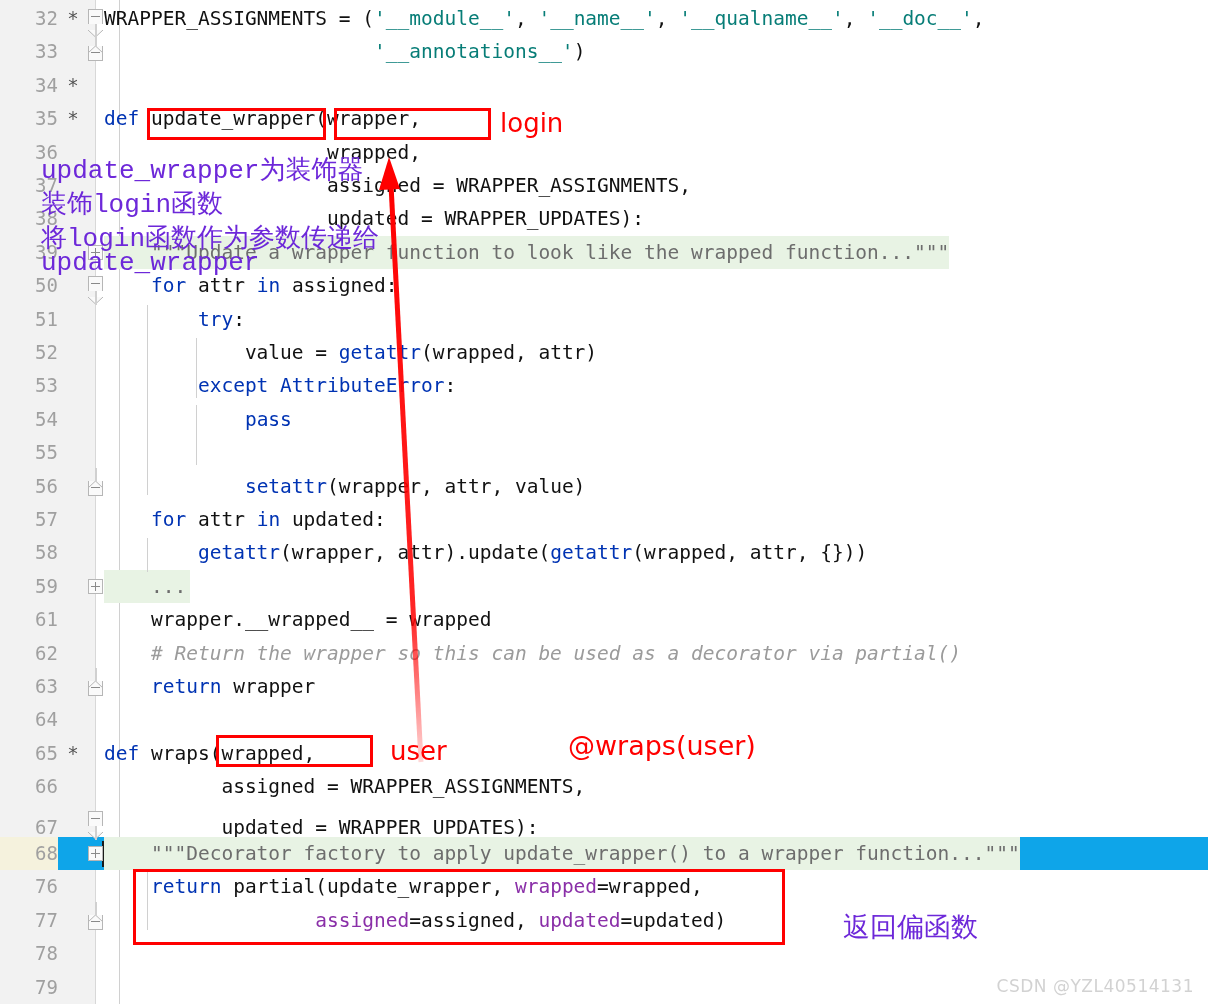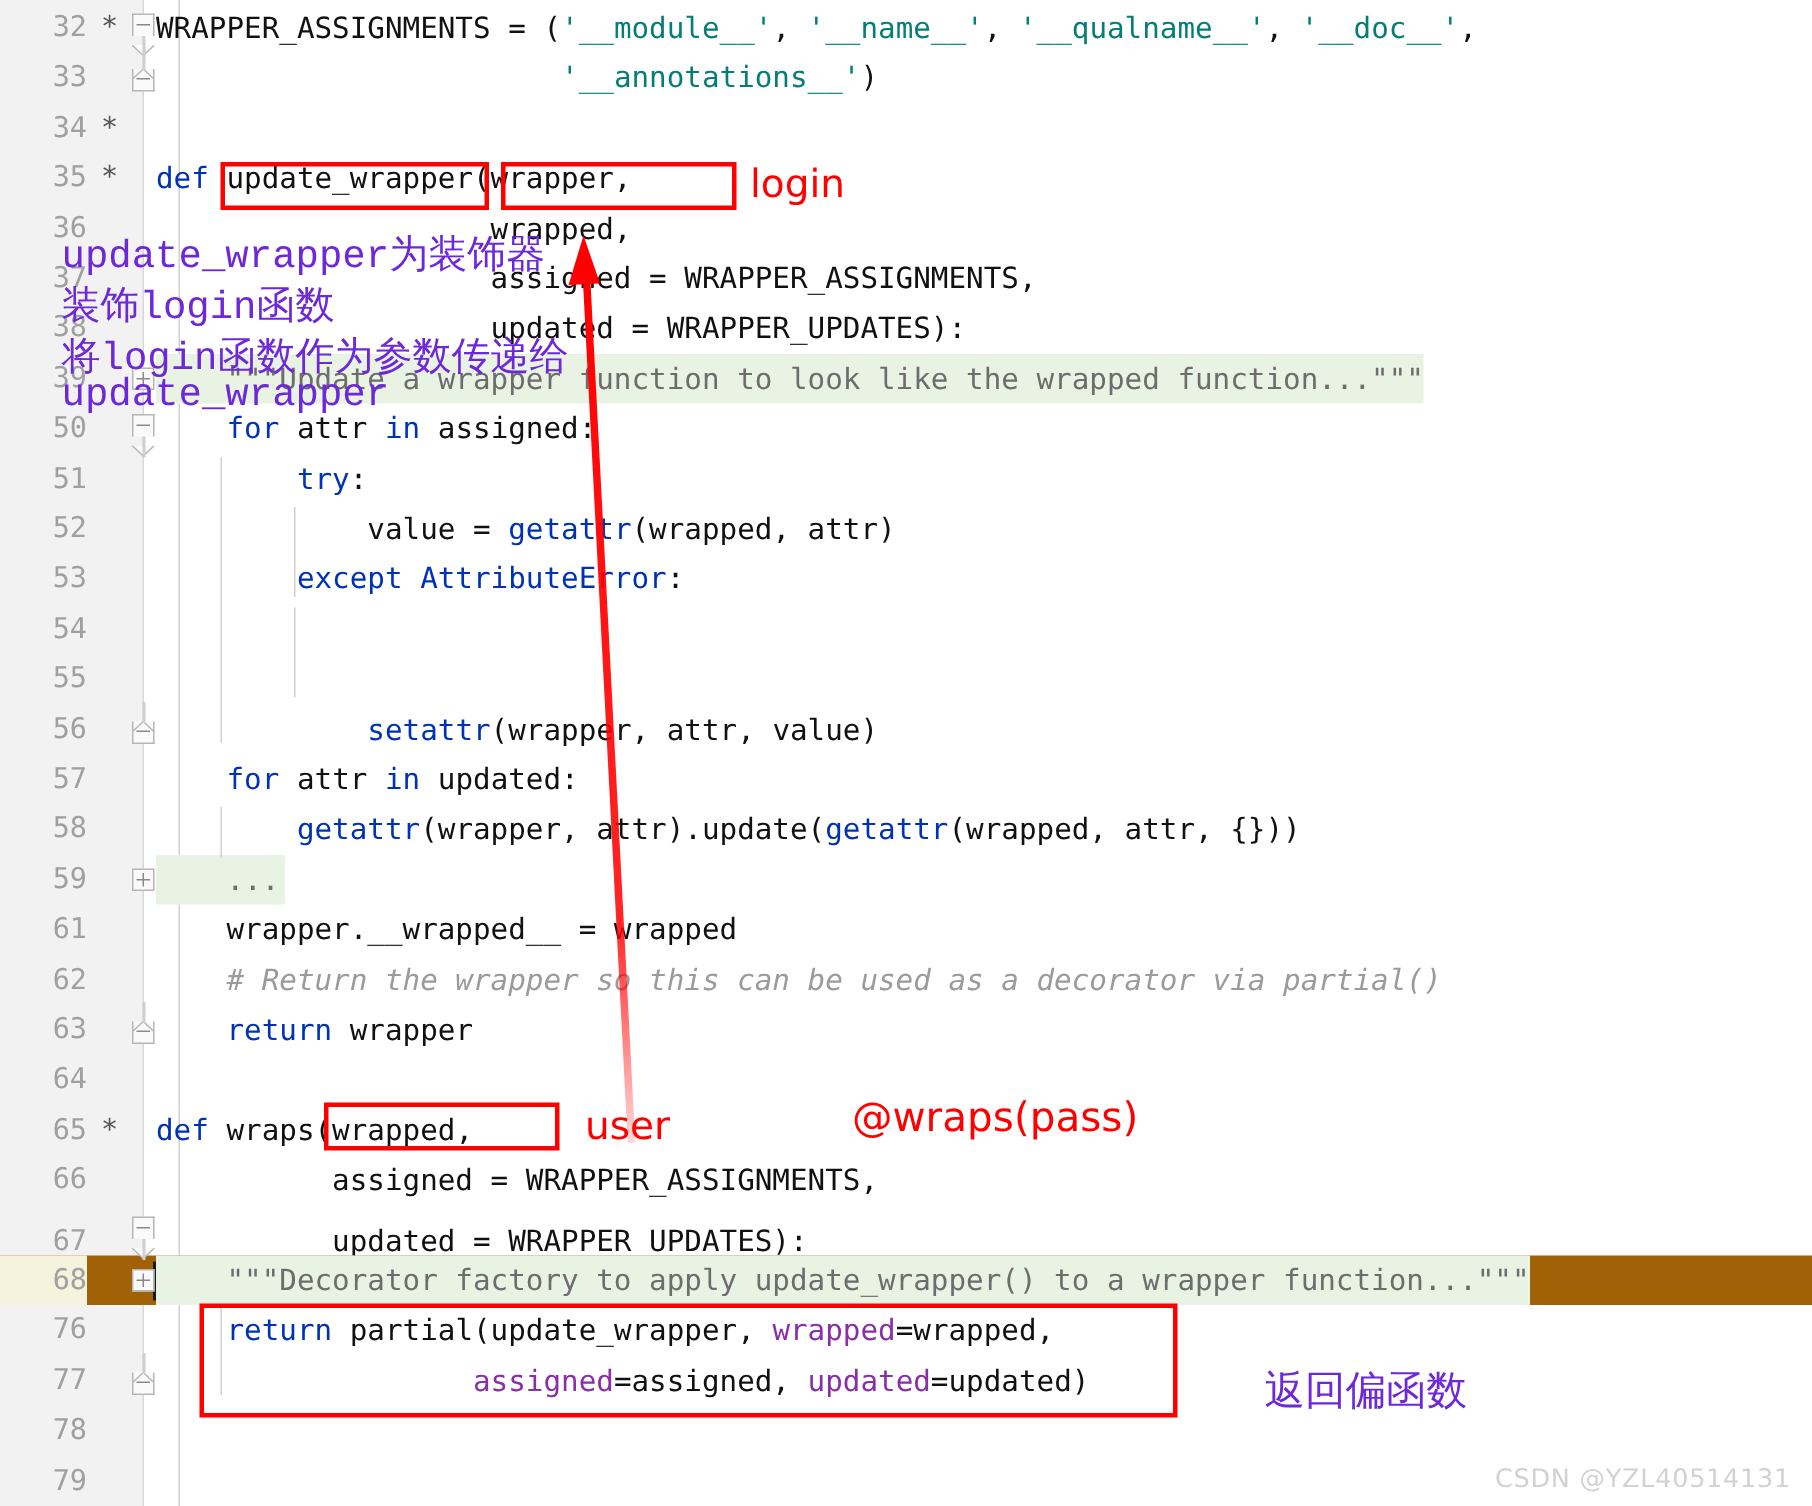--- a/index.html
+++ b/index.html
@@ -40,21 +40,21 @@
     position:absolute;left:66px;width:14px;text-align:center;
     color:#555;font-size:19px;line-height:33.4px;
   }
   .row .code{
     position:absolute;left:104px;top:0;height:33.4px;
     font-size:19.5px;line-height:33.4px;
     color:#111111;
     font-family:"DejaVu Sans Mono","Liberation Mono",monospace;
     letter-spacing:0px;
   }
-  .row.hl-yellow{background:#a16207;}
+  .row.hl-yellow{background:#0ea5e9;}
   .row.hl-yellow .ln{background:#f5f2dd;}
 
   
   .kw{color:#0033b3;}
   .str{color:#077d77;}
   .cmt{color:#9b9b9b;font-style:italic;}
   .doc{color:#6d6d6d;}
   .kwarg{color:#8a2fa8;}
   .plain{color:#111111;}
 
@@ -111,21 +111,21 @@
       <div class="row" style="top: 68.8px;"><span class="ln">34</span><span class="star">*</span></div>
       <div class="row" style="top: 102.2px;"><span class="ln">35</span><span class="star">*</span><span class="code"><span class="kw">def </span><span class="plain">update_wrapper(wrapper,</span></span></div>
       <div class="row" style="top: 135.6px;"><span class="ln">36</span><span class="code"><span class="plain">                   wrapped,</span></span></div>
       <div class="row" style="top: 169px;"><span class="ln">37</span><span class="code"><span class="plain">                   assigned = WRAPPER_ASSIGNMENTS,</span></span></div>
       <div class="row" style="top: 202.4px;"><span class="ln">38</span><span class="code"><span class="plain">                   updated = WRAPPER_UPDATES):</span></span></div>
       <div class="row" style="top: 235.8px;"><span class="ln">39</span><span class="code" style="background: rgb(232, 243, 228);"><span class="doc">    """Update a wrapper function to look like the wrapped function..."""</span></span></div>
       <div class="row" style="top: 269.2px;"><span class="ln">50</span><span class="code"><span class="plain">    </span><span class="kw">for </span><span class="plain">attr </span><span class="kw">in </span><span class="plain">assigned:</span></span></div>
       <div class="row" style="top: 302.6px;"><span class="ln">51</span><span class="code"><span class="plain">        </span><span class="kw">try</span><span class="plain">:</span></span></div>
       <div class="row" style="top: 336px;"><span class="ln">52</span><span class="code"><span class="plain">            value = </span><span class="kw">getattr</span><span class="plain">(wrapped, attr)</span></span></div>
       <div class="row" style="top: 369.4px;"><span class="ln">53</span><span class="code"><span class="plain">        </span><span class="kw">except AttributeError</span><span class="plain">:</span></span></div>
-      <div class="row" style="top: 402.8px; padding-left: 16px;"><span class="ln">54</span></div>
+      <div class="row" style="top: 402.8px; padding-left: 16px;"><span class="ln">54</span><span class="code"><span class="plain">            </span><span class="kw">pass</span></span></div>
       <div class="row" style="top: 436.2px;"><span class="ln">55</span></div>
       <div class="row" style="top: 469.6px;"><span class="ln">56</span><span class="code"><span class="plain">            </span><span class="kw">setattr</span><span class="plain">(wrapper, attr, value)</span></span></div>
       <div class="row" style="top: 503px;"><span class="ln">57</span><span class="code"><span class="plain">    </span><span class="kw">for </span><span class="plain">attr </span><span class="kw">in </span><span class="plain">updated:</span></span></div>
       <div class="row" style="top: 536.4px;"><span class="ln">58</span><span class="code"><span class="plain">        </span><span class="kw">getattr</span><span class="plain">(wrapper, attr).update(</span><span class="kw">getattr</span><span class="plain">(wrapped, attr, {}))</span></span></div>
       <div class="row" style="top: 569.8px;"><span class="ln">59</span><span class="code" style="background: rgb(232, 243, 228); display: inline-block; padding-right: 4px;"><span class="doc">    ...</span></span></div>
       <div class="row" style="top: 603.2px;"><span class="ln">61</span><span class="code"><span class="plain">    wrapper.__wrapped__ = wrapped</span></span></div>
       <div class="row" style="top: 636.6px;"><span class="ln">62</span><span class="code"><span class="cmt">    # Return the wrapper so this can be used as a decorator via partial()</span></span></div>
       <div class="row" style="top: 670px;"><span class="ln">63</span><span class="code"><span class="plain">    </span><span class="kw">return </span><span class="plain">wrapper</span></span></div>
       <div class="row" style="top: 703.4px;"><span class="ln">64</span><span class="code"></span></div>
       <div class="row" style="top: 736.8px;"><span class="ln">65</span><span class="star">*</span><span class="code"><span class="kw">def </span><span class="plain">wraps(wrapped,</span></span></div>
@@ -206,21 +206,21 @@
       </linearGradient>
     </defs>
     <path d="M 421 762 L 391 185" stroke="url(#fade)" stroke-width="5" fill="none"></path>
     <polygon points="389,157 379,190 400,189" fill="#ff0000"></polygon>
   </svg>
 
   <div class="ann" style="left:500px;top:108px;font-size:26px;">login</div>
 
   <div class="ann" style="left:390px;top:736px;font-size:26px;">user</div>
 
-  <div class="ann" style="left:568px;top:730px;font-size:27px;">@wraps(pass)</div>
+  <div class="ann" style="left:568px;top:730px;font-size:27px;">@wraps(user)</div>
 
   <div class="ann-cjk" style="left:4px;top:152px;font-size:26px;">update_wrapper为装饰器</div>
   <div class="ann-cjk" style="left:4px;top:186px;font-size:26px;">装饰login函数</div>
   <div class="ann-cjk" style="left:4px;top:220px;font-size:26px;">将login函数作为参数传递给</div>
   <div class="ann-cjk" style="left:4px;top:248px;font-size:26px;">update_wrapper</div>
 
   <div class="ann-cjk" style="left:806px;top:909px;font-size:27px;">返回偏函数</div>
 </div>
 
 <div class="watermark">CSDN @YZL40514131</div>

